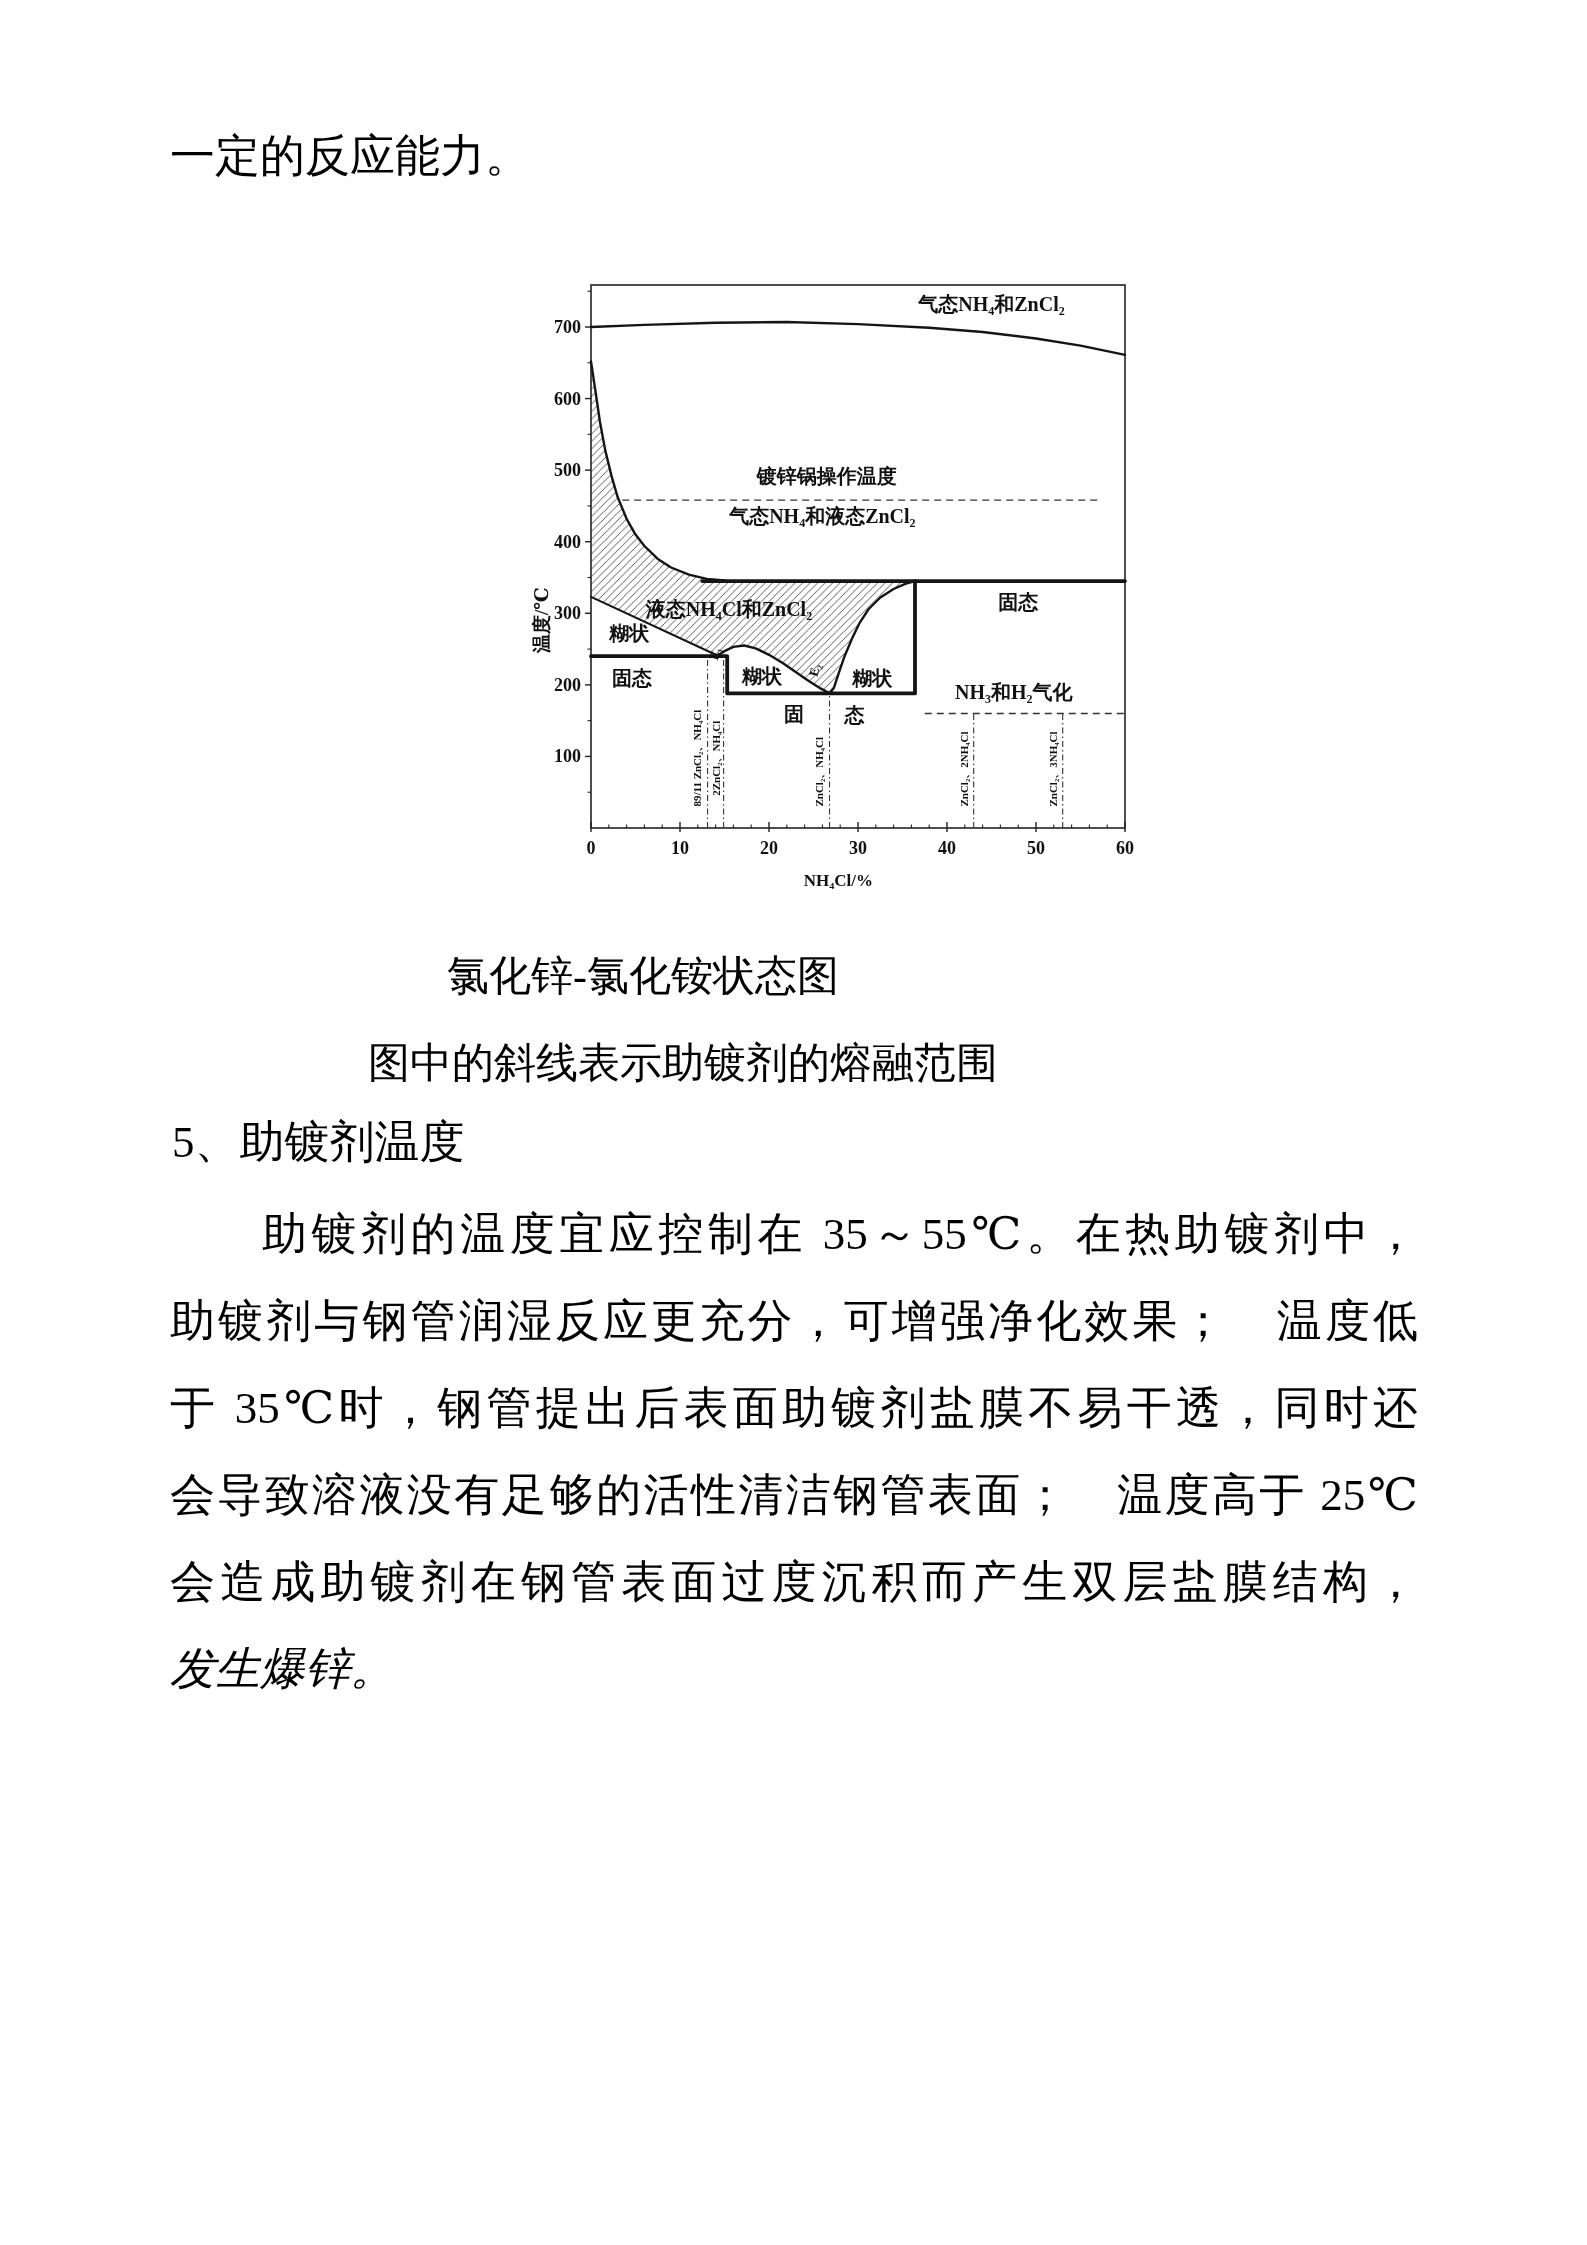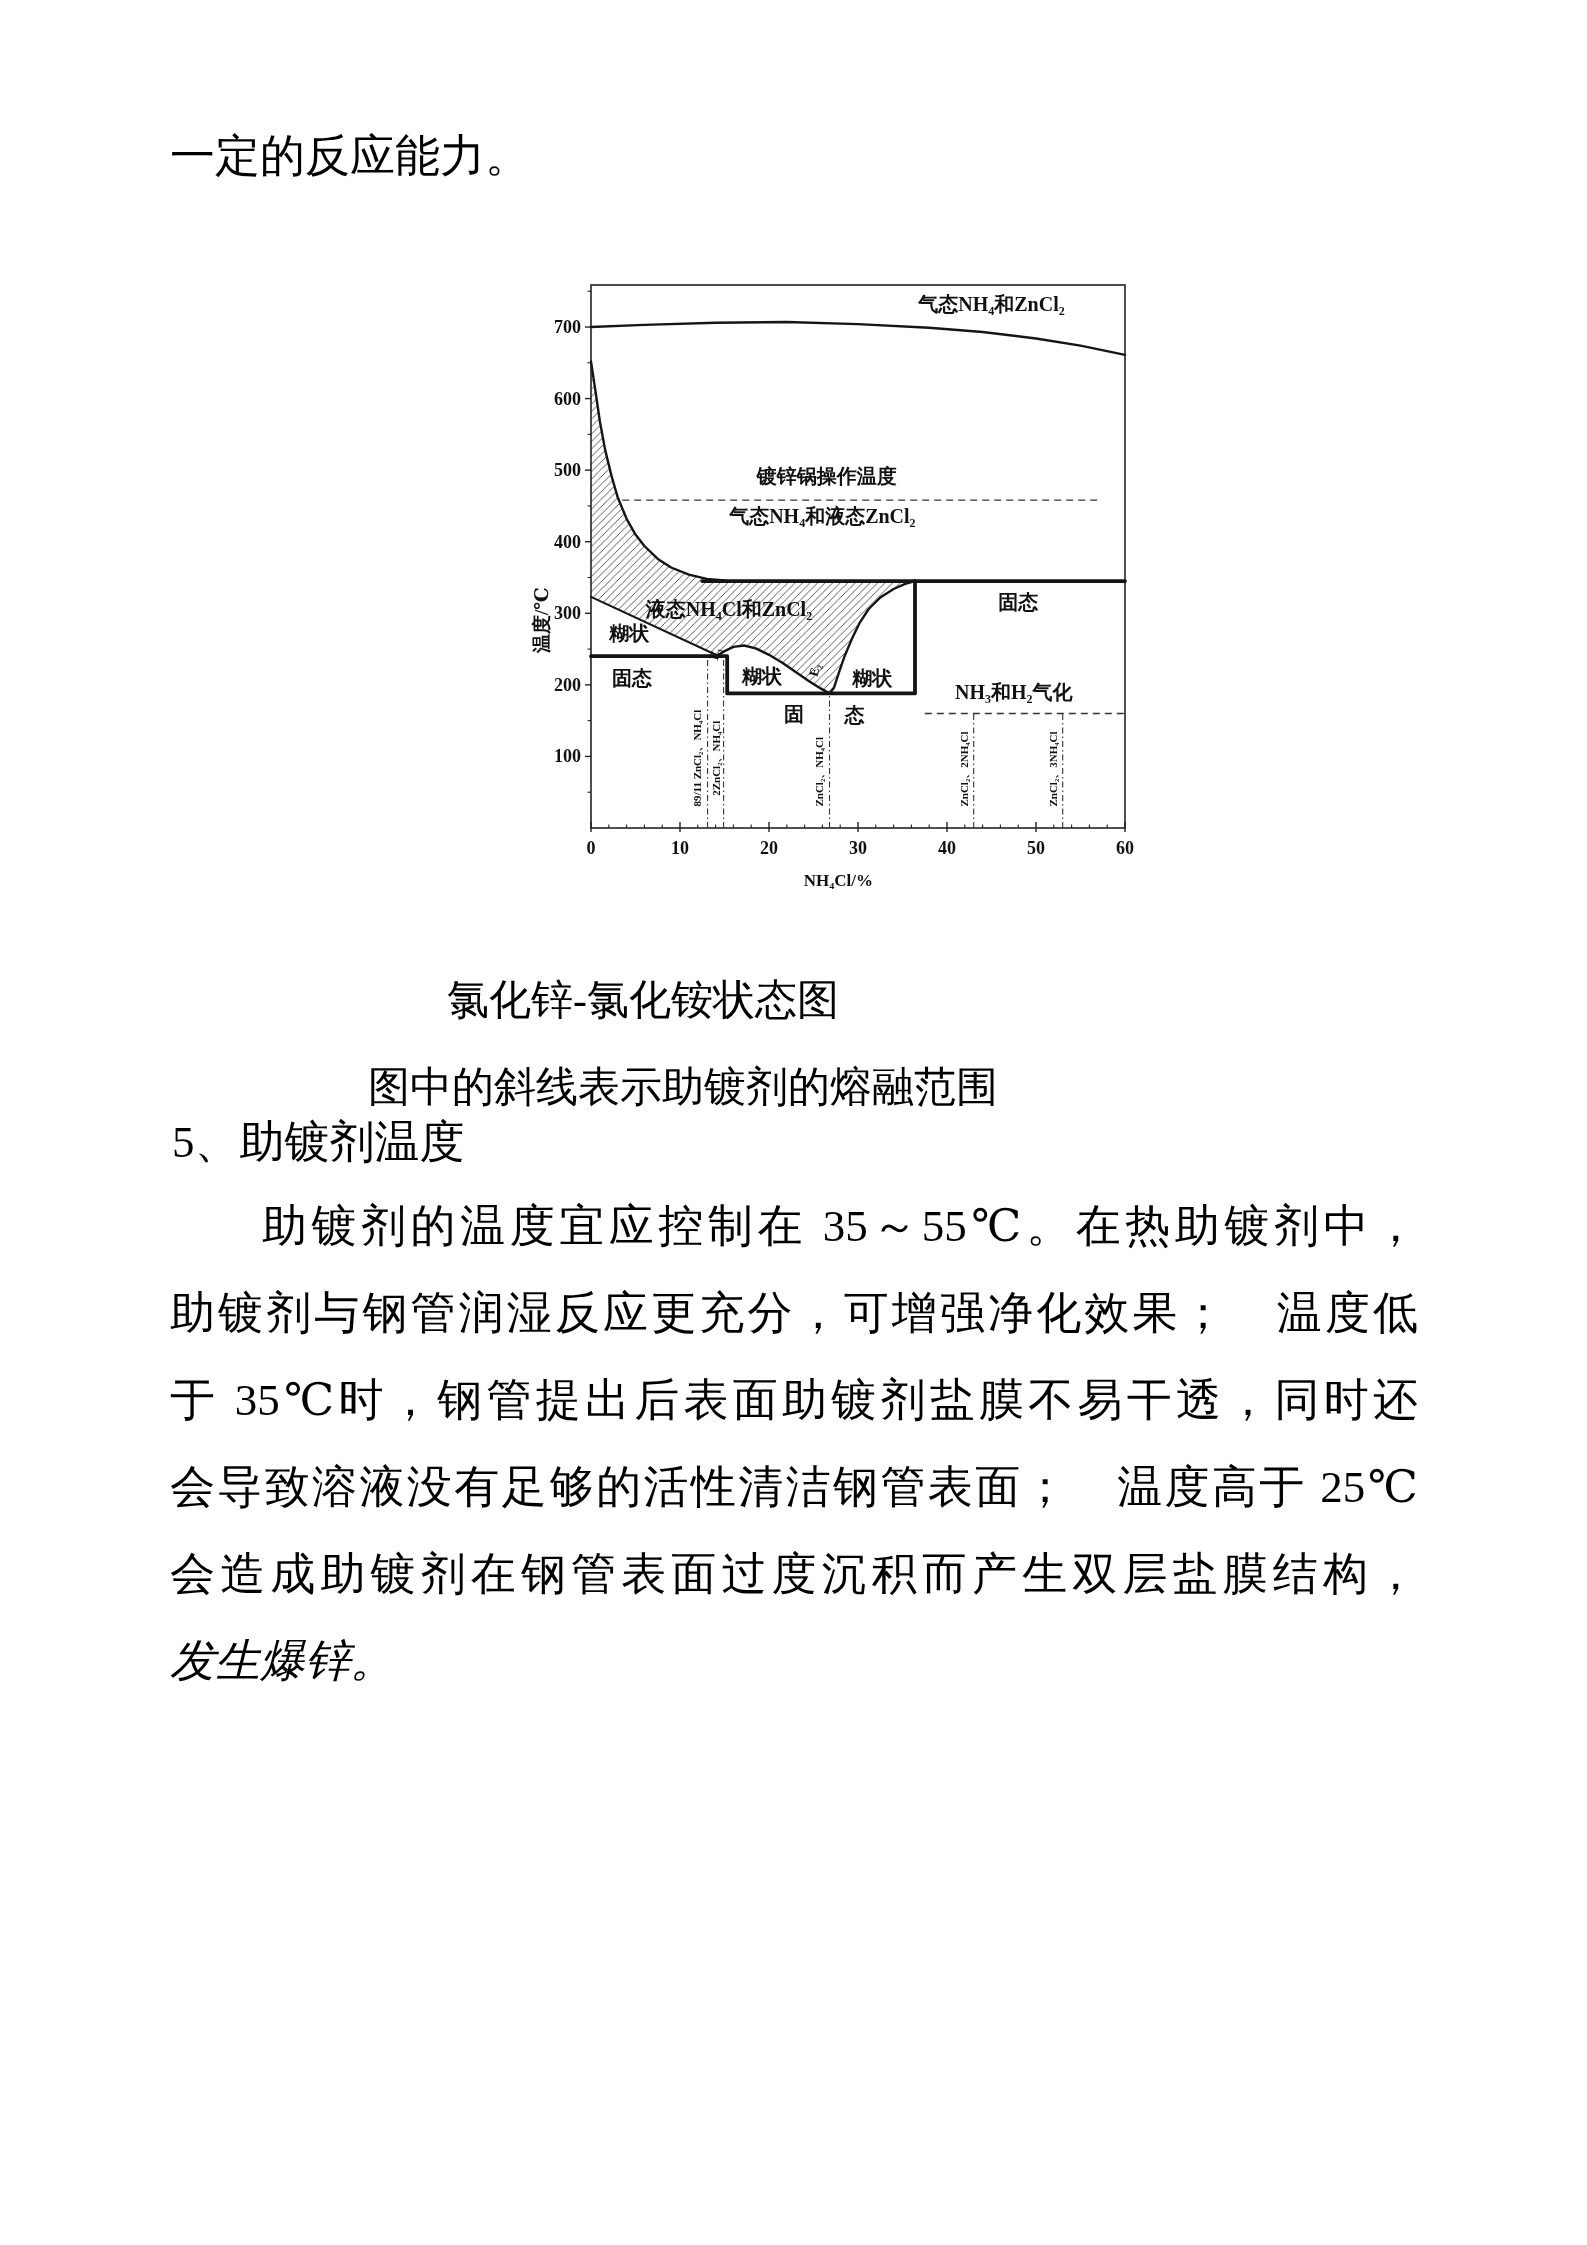--- a/index.html
+++ b/index.html
@@ -1,24 +1,24 @@
 <!DOCTYPE html>
 <html><head>
 <meta charset="utf-8">
 <style>
   html,body{margin:0;padding:0;}
   body{width:1587px;height:2245px;position:relative;background:#ffffff;color:#000;
        font-family:"Liberation Serif","DejaVu Serif",serif;}
   .abs{position:absolute;}
   .txt{font-size:45px;line-height:1.18;white-space:pre;text-align:right;}
   .jline{position:absolute;left:170px;width:1248px;font-size:45px;line-height:1.1;
-         text-align:justify;text-align-last:justify;white-space:normal;}
+         text-align:justify;text-align-last:justify;white-space:normal;margin-top:8px;}
   .jline.first{text-indent:92px;}
   .jline.last{text-align:center;text-align-last:left;font-style:italic;}
-  .caption{position:absolute;font-size:42px;white-space:pre;margin-top:24px;}
+  .caption{position:absolute;font-size:42px;white-space:pre;}
   svg text{font-family:"Liberation Serif","DejaVu Serif",serif;}
 </style>
 </head>
 <body>
 
 <div>
 
   <div class="abs txt" style="left:170px;top:130px;">一定的反应能力。</div>
 
   <figure class="abs" style="left:528px;top:190px;margin:0;">

